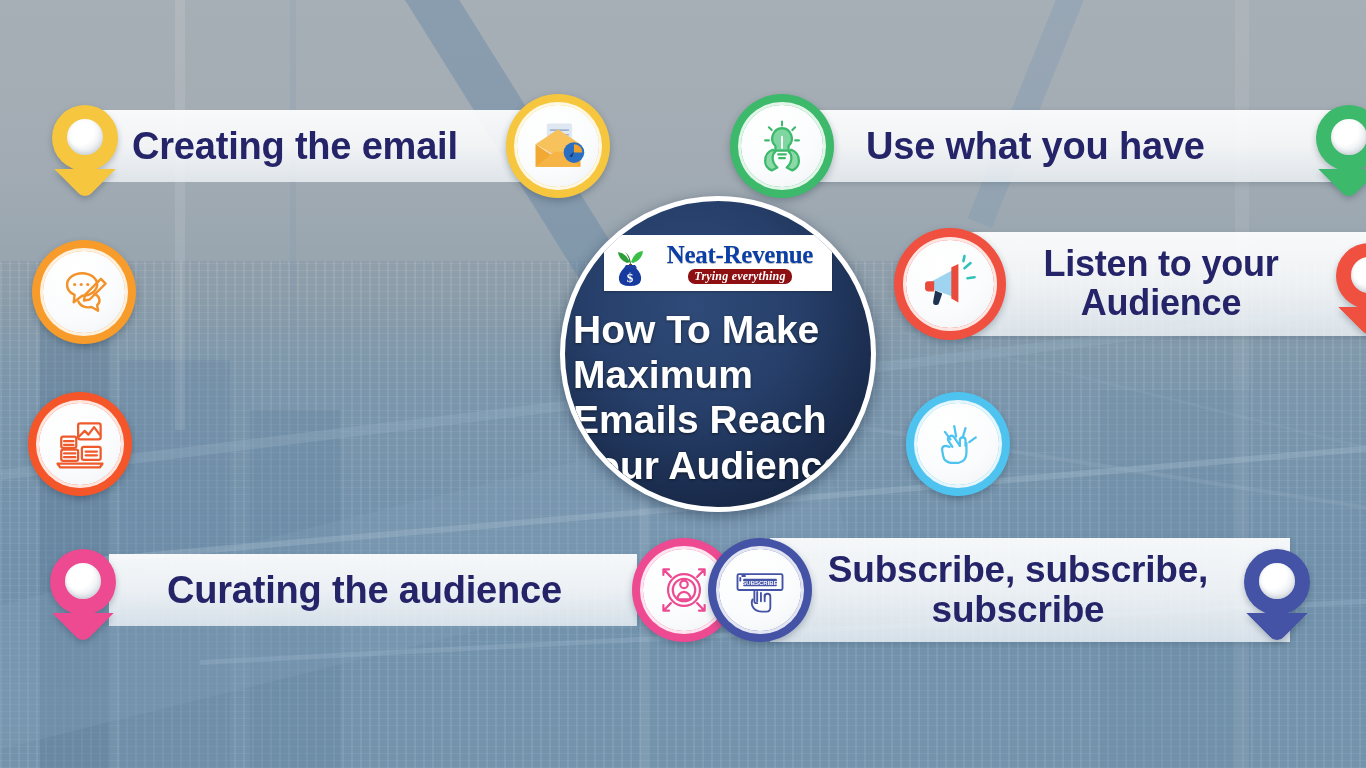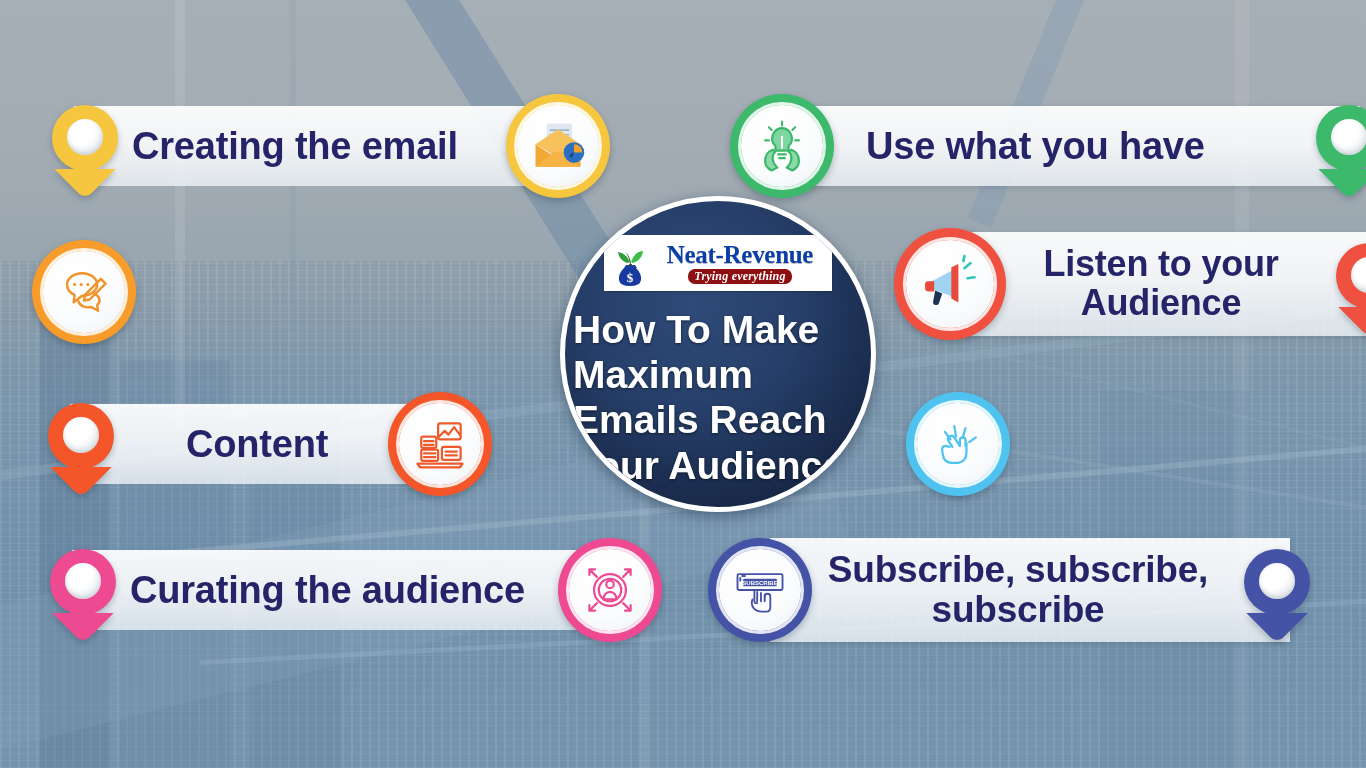--- a/index.html
+++ b/index.html
@@ -53,21 +53,21 @@
   .tower.t4 { left:1100px;top:390px; width:150px; height:378px; background:rgba(108,140,168,.26); }
 
   
   #stage { position:absolute; inset:0; }
 
   
   .row { position:absolute; display:flex; align-items:center; }
 
   .banner {
     position:relative;
-    height:80px;
+    height:72px;
     display:flex; align-items:center;
     background:linear-gradient(180deg, rgba(255,255,255,.93) 0%, rgba(252,253,254,.88) 48%, rgba(238,243,247,.80) 100%);
     box-shadow:0 2px 6px rgba(40,60,80,.18);
   }
   .banner.tall { height:104px; }
 
   .banner.left  { padding-left:58px; padding-right:46px; clip-path:polygon(0 0, 100% 0, 100% 100%, 30px 100%, 0 calc(100% + 0px)); }
   .banner.right { padding-right:58px; padding-left:46px; }
   
   .banner.left::after {
@@ -228,44 +228,41 @@
       </div>
     </div>
   </div>
 
   <div class="row" style="left:48px; top:392px;">
     <div class="pin" style="--pc:#F4562A; margin-right:-44px; z-index:3;">
       <div class="body"></div>
         <div class="tip"></div>
         <div class="ball"></div>
     </div>
-    <div class="banner left" style="width:360px;">
-      <span class="btext" style="margin-left:58px;">Content</span>
-    </div>
     <div class="iconc" style="--ic:#F4562A; margin-left:-42px; z-index:4;">
       <div class="inner">
         <svg viewBox="0 0 64 64" fill="none" stroke="#ef5a2c" stroke-width="2.4" stroke-linecap="round" stroke-linejoin="round">
           <rect x="30" y="10" width="24" height="17" rx="2"></rect>
           <path d="M31 24 l6 -6 l4 4 l6 -8 l6 8"></path>
           <rect x="12" y="24" width="16" height="12" rx="2"></rect>
           <line x1="15" y1="29" x2="25" y2="29"></line>
             <line x1="15" y1="33" x2="25" y2="33"></line>
           <rect x="12" y="38" width="18" height="12" rx="2"></rect>
           <line x1="15" y1="42" x2="27" y2="42"></line>
             <line x1="15" y1="46" x2="27" y2="46"></line>
           <rect x="34" y="35" width="20" height="14" rx="2"></rect>
           <line x1="38" y1="40" x2="50" y2="40"></line>
             <line x1="38" y1="44" x2="50" y2="44"></line>
           <path d="M8 53 h48 l-3 4 h-42 Z"></path>
         </svg>
       </div>
     </div>
   </div>
 
-  <div class="row" style="left:50px; top:538px;">
+  <div class="row" style="left:50px; top:538px;gap:37px;">
     <div class="pin" style="--pc:#ED4A92; margin-right:-44px; z-index:3;">
       <div class="body"></div>
         <div class="tip"></div>
         <div class="ball"></div>
     </div>
     <div class="banner left" style="width:528px;">
       <span class="btext">Curating the audience</span>
     </div>
     <div class="iconc" style="--ic:#ED4A92; margin-left:-42px; z-index:4;">
       <div class="inner">

